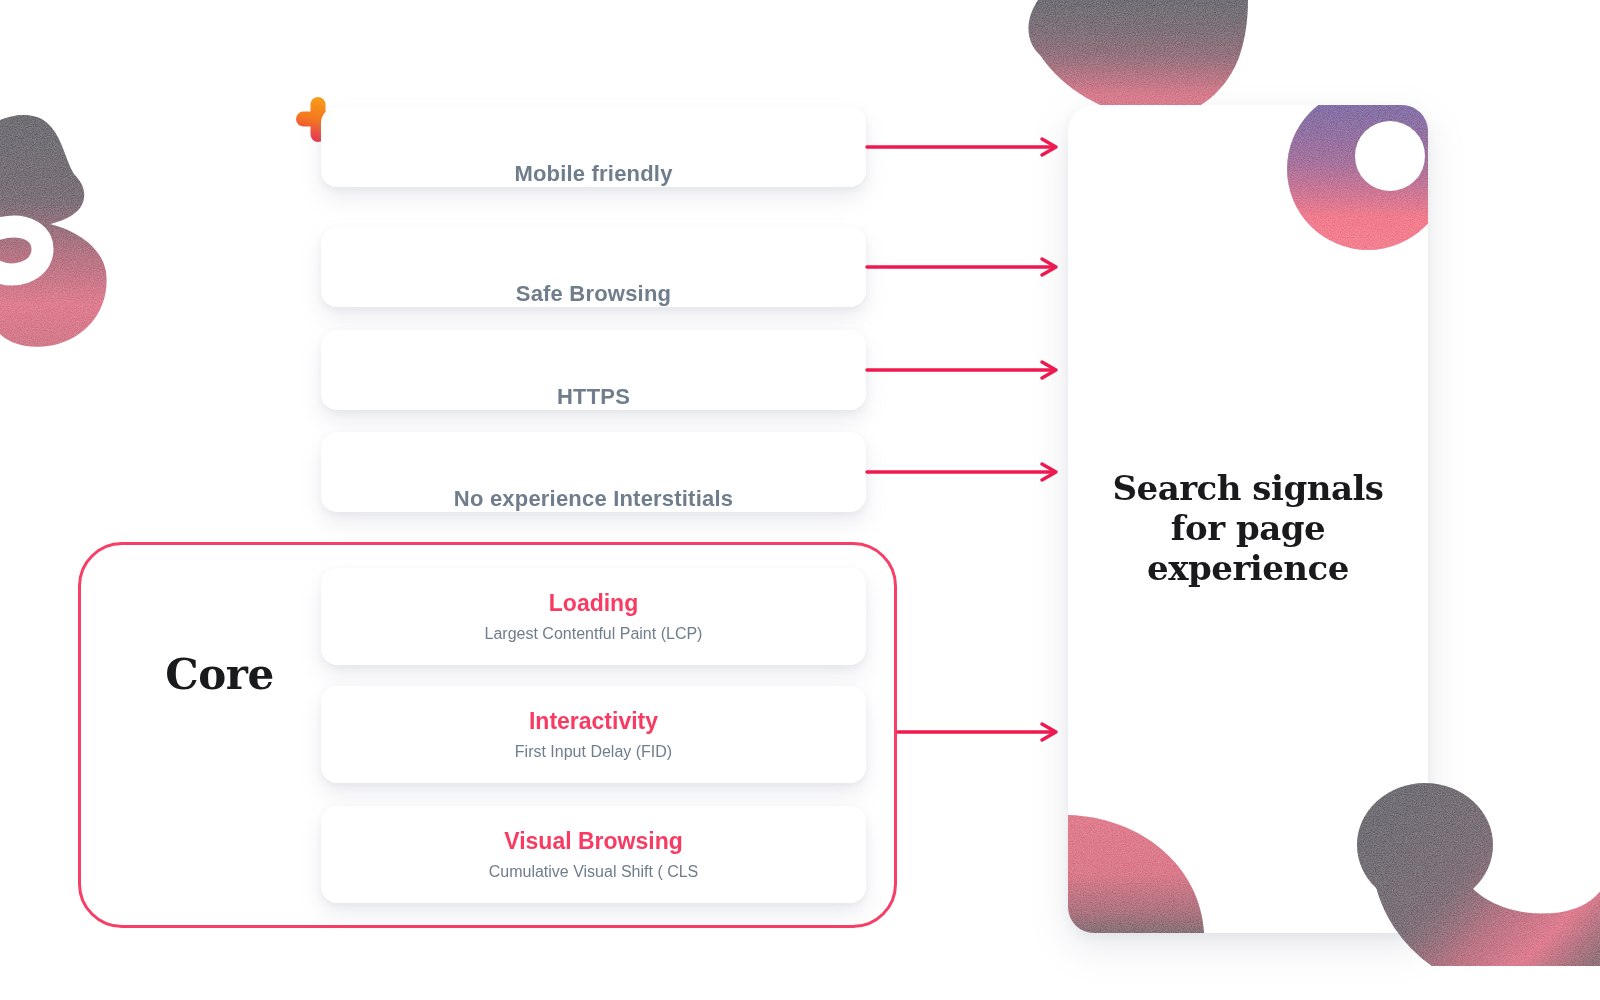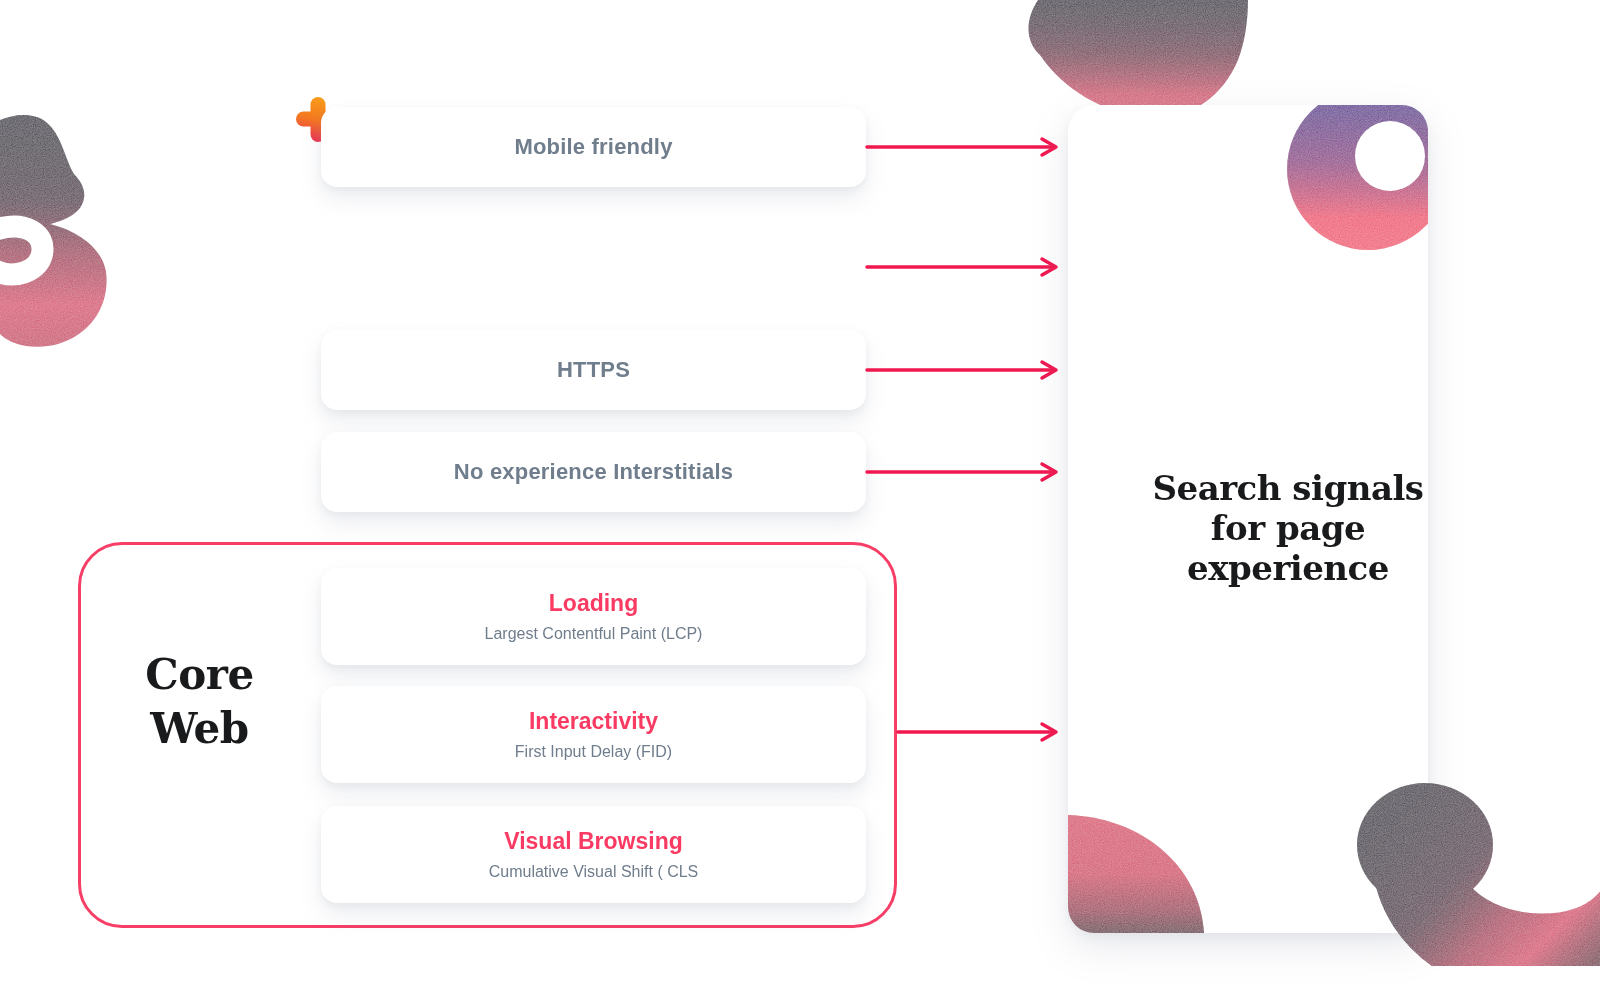--- a/index.html
+++ b/index.html
@@ -8,51 +8,51 @@
     background:#ffffff;font-family:"Liberation Sans",sans-serif;
   }
   .deco{position:absolute;pointer-events:none;}
 
   
   .card{
     position:absolute;left:321px;width:545px;background:#fff;border-radius:16px;
     box-shadow:0 12px 22px rgba(141,151,168,.16),0 3px 7px rgba(141,151,168,.10);
     display:flex;flex-direction:column;align-items:center;justify-content:center;
   }
-  .signal{height:80px;}
+  .signal{height:80px;justify-content:flex-end;}
   .signal .label{
     font-size:22px;font-weight:600;color:var(--label-gray);letter-spacing:.2px;
   }
   .vital{height:97px;gap:8px;}
   .vital-title{font-size:23px;font-weight:700;color:var(--vital-title-pink);}
   .vital-sub{font-size:16px;font-weight:400;color:var(--label-gray);}
 
   
   .group{
     position:absolute;left:78px;top:542px;width:819px;height:386px;
     border:3px solid var(--group-border-pink);border-radius:44px;box-sizing:border-box;
     background:transparent;
   }
   .core-label{
     position:absolute;left:78px;top:648px;width:243px;text-align:center;
     font-family:"DejaVu Serif","Liberation Serif",serif;font-weight:700;
-    font-size:42px;line-height:54px;color:var(--heading-dark);letter-spacing:-.5px;
+    font-size:42px;line-height:54px;color:var(--heading-dark);letter-spacing:-.5px;padding-left:20px;
   }
   .core-label span{display:block;}
 
   
   .result-card{
     position:absolute;left:1068px;top:105px;width:360px;height:828px;
     background:#fff;border-radius:26px;overflow:hidden;
     box-shadow:0 14px 38px rgba(120,130,150,.18),0 4px 10px rgba(120,130,150,.08);
   }
   .result-title{
     position:absolute;left:0;top:363px;width:100%;text-align:center;
     font-family:"DejaVu Serif","Liberation Serif",serif;font-weight:700;
-    font-size:34px;line-height:40px;color:var(--heading-dark);letter-spacing:-.5px;padding-left:40px;
+    font-size:34px;line-height:40px;color:var(--heading-dark);letter-spacing:-.5px;
   }
   .result-title span{display:block;}
   .card-deco{position:absolute;inset:0;pointer-events:none;}
 
   
   .arrows{position:absolute;inset:0;pointer-events:none;}
   .arrow-line{stroke:var(--accent-crimson);stroke-width:3.5;fill:none;stroke-linecap:round;stroke-linejoin:round;}
 </style>
 </head>
 <body>
@@ -111,31 +111,33 @@
     </defs>
     <g fill="url(#plusG)">
       <rect x="16.5" y="2" width="15" height="45" rx="7.5"></rect>
       <rect x="2" y="16.5" width="45" height="15" rx="7.5"></rect>
     </g>
   </svg>
 
   <div class="card signal" style="top:107px">
     <span class="label">Mobile friendly</span>
   </div>
+  <div class="card signal" style="top:227px">
+    <span class="label">Safe Browsing</span>
+  </div>
   <div class="card signal" style="top:330px">
     <span class="label">HTTPS</span>
   </div>
   <div class="card signal" style="top:432px">
     <span class="label">No experience Interstitials</span>
   </div>
 
   <div class="group"></div>
   <div class="core-label">
     <span>Core</span>
-    <span>Web</span>
   </div>
 
   <div class="card vital" style="top:568px">
     <span class="vital-title">Loading</span>
     <span class="vital-sub">Largest Contentful Paint (LCP)</span>
   </div>
   <div class="card vital" style="top:686px">
     <span class="vital-title">Interactivity</span>
     <span class="vital-sub">First Input Delay (FID)</span>
   </div>

